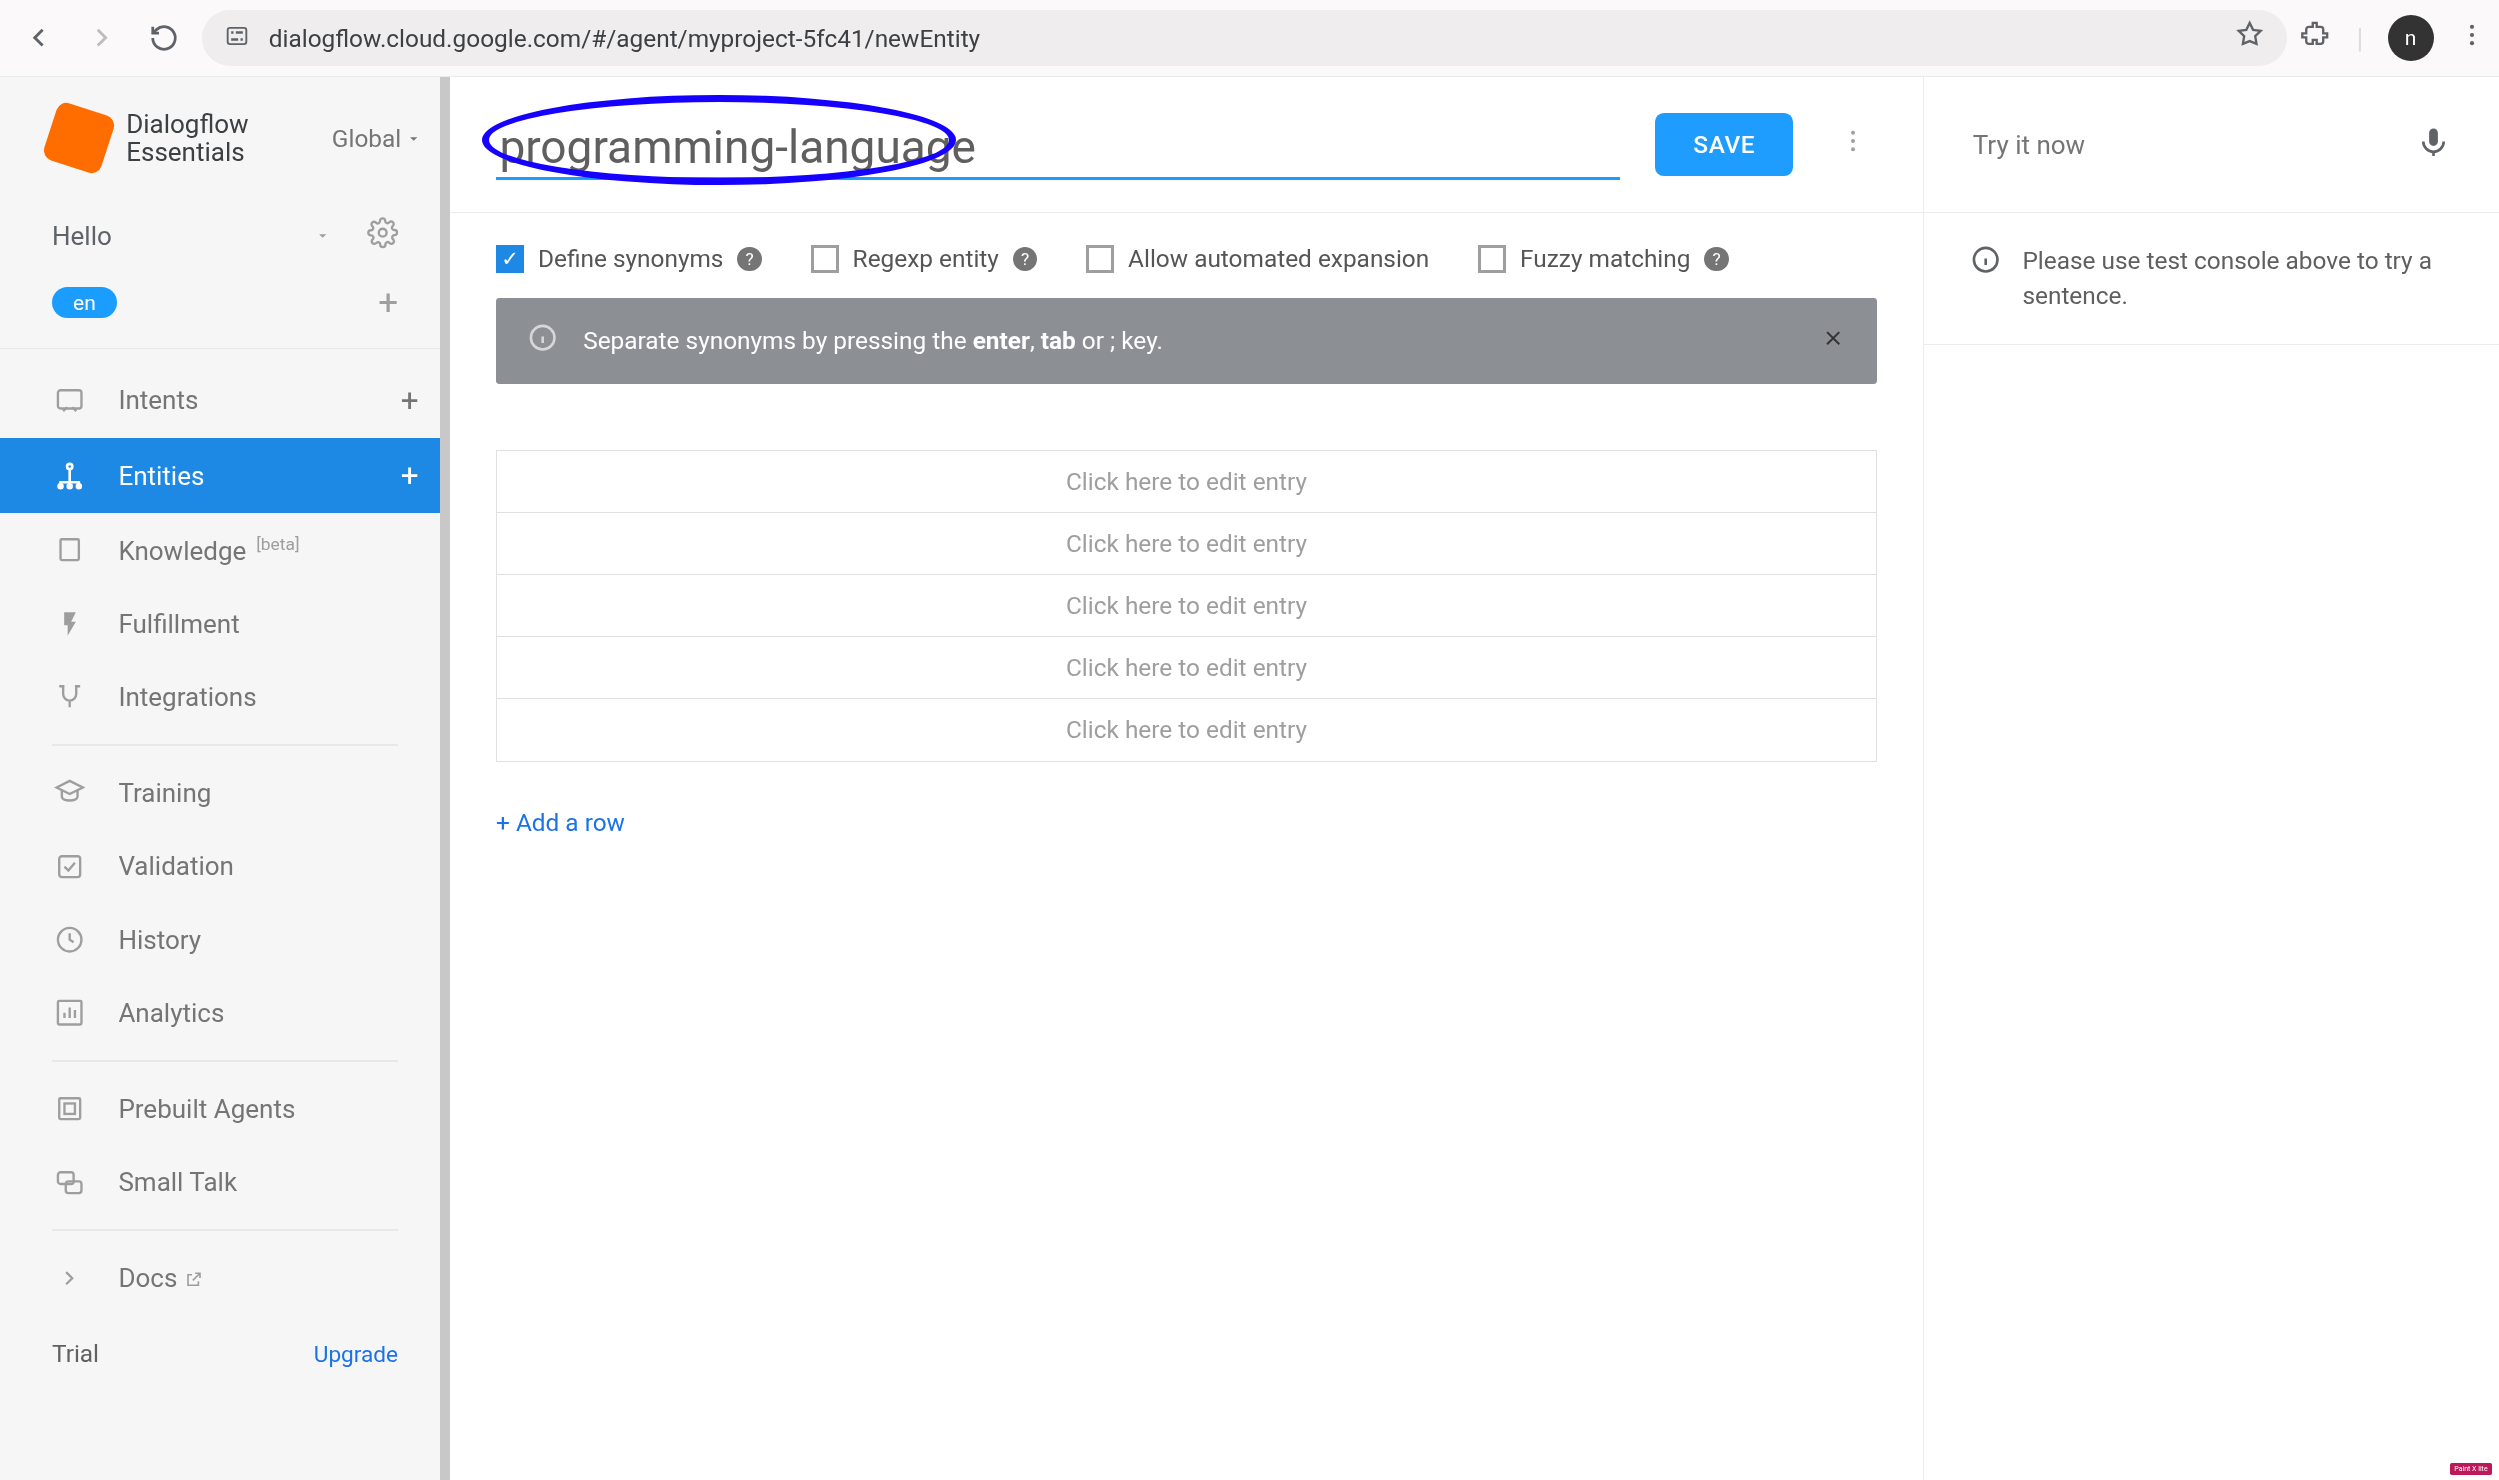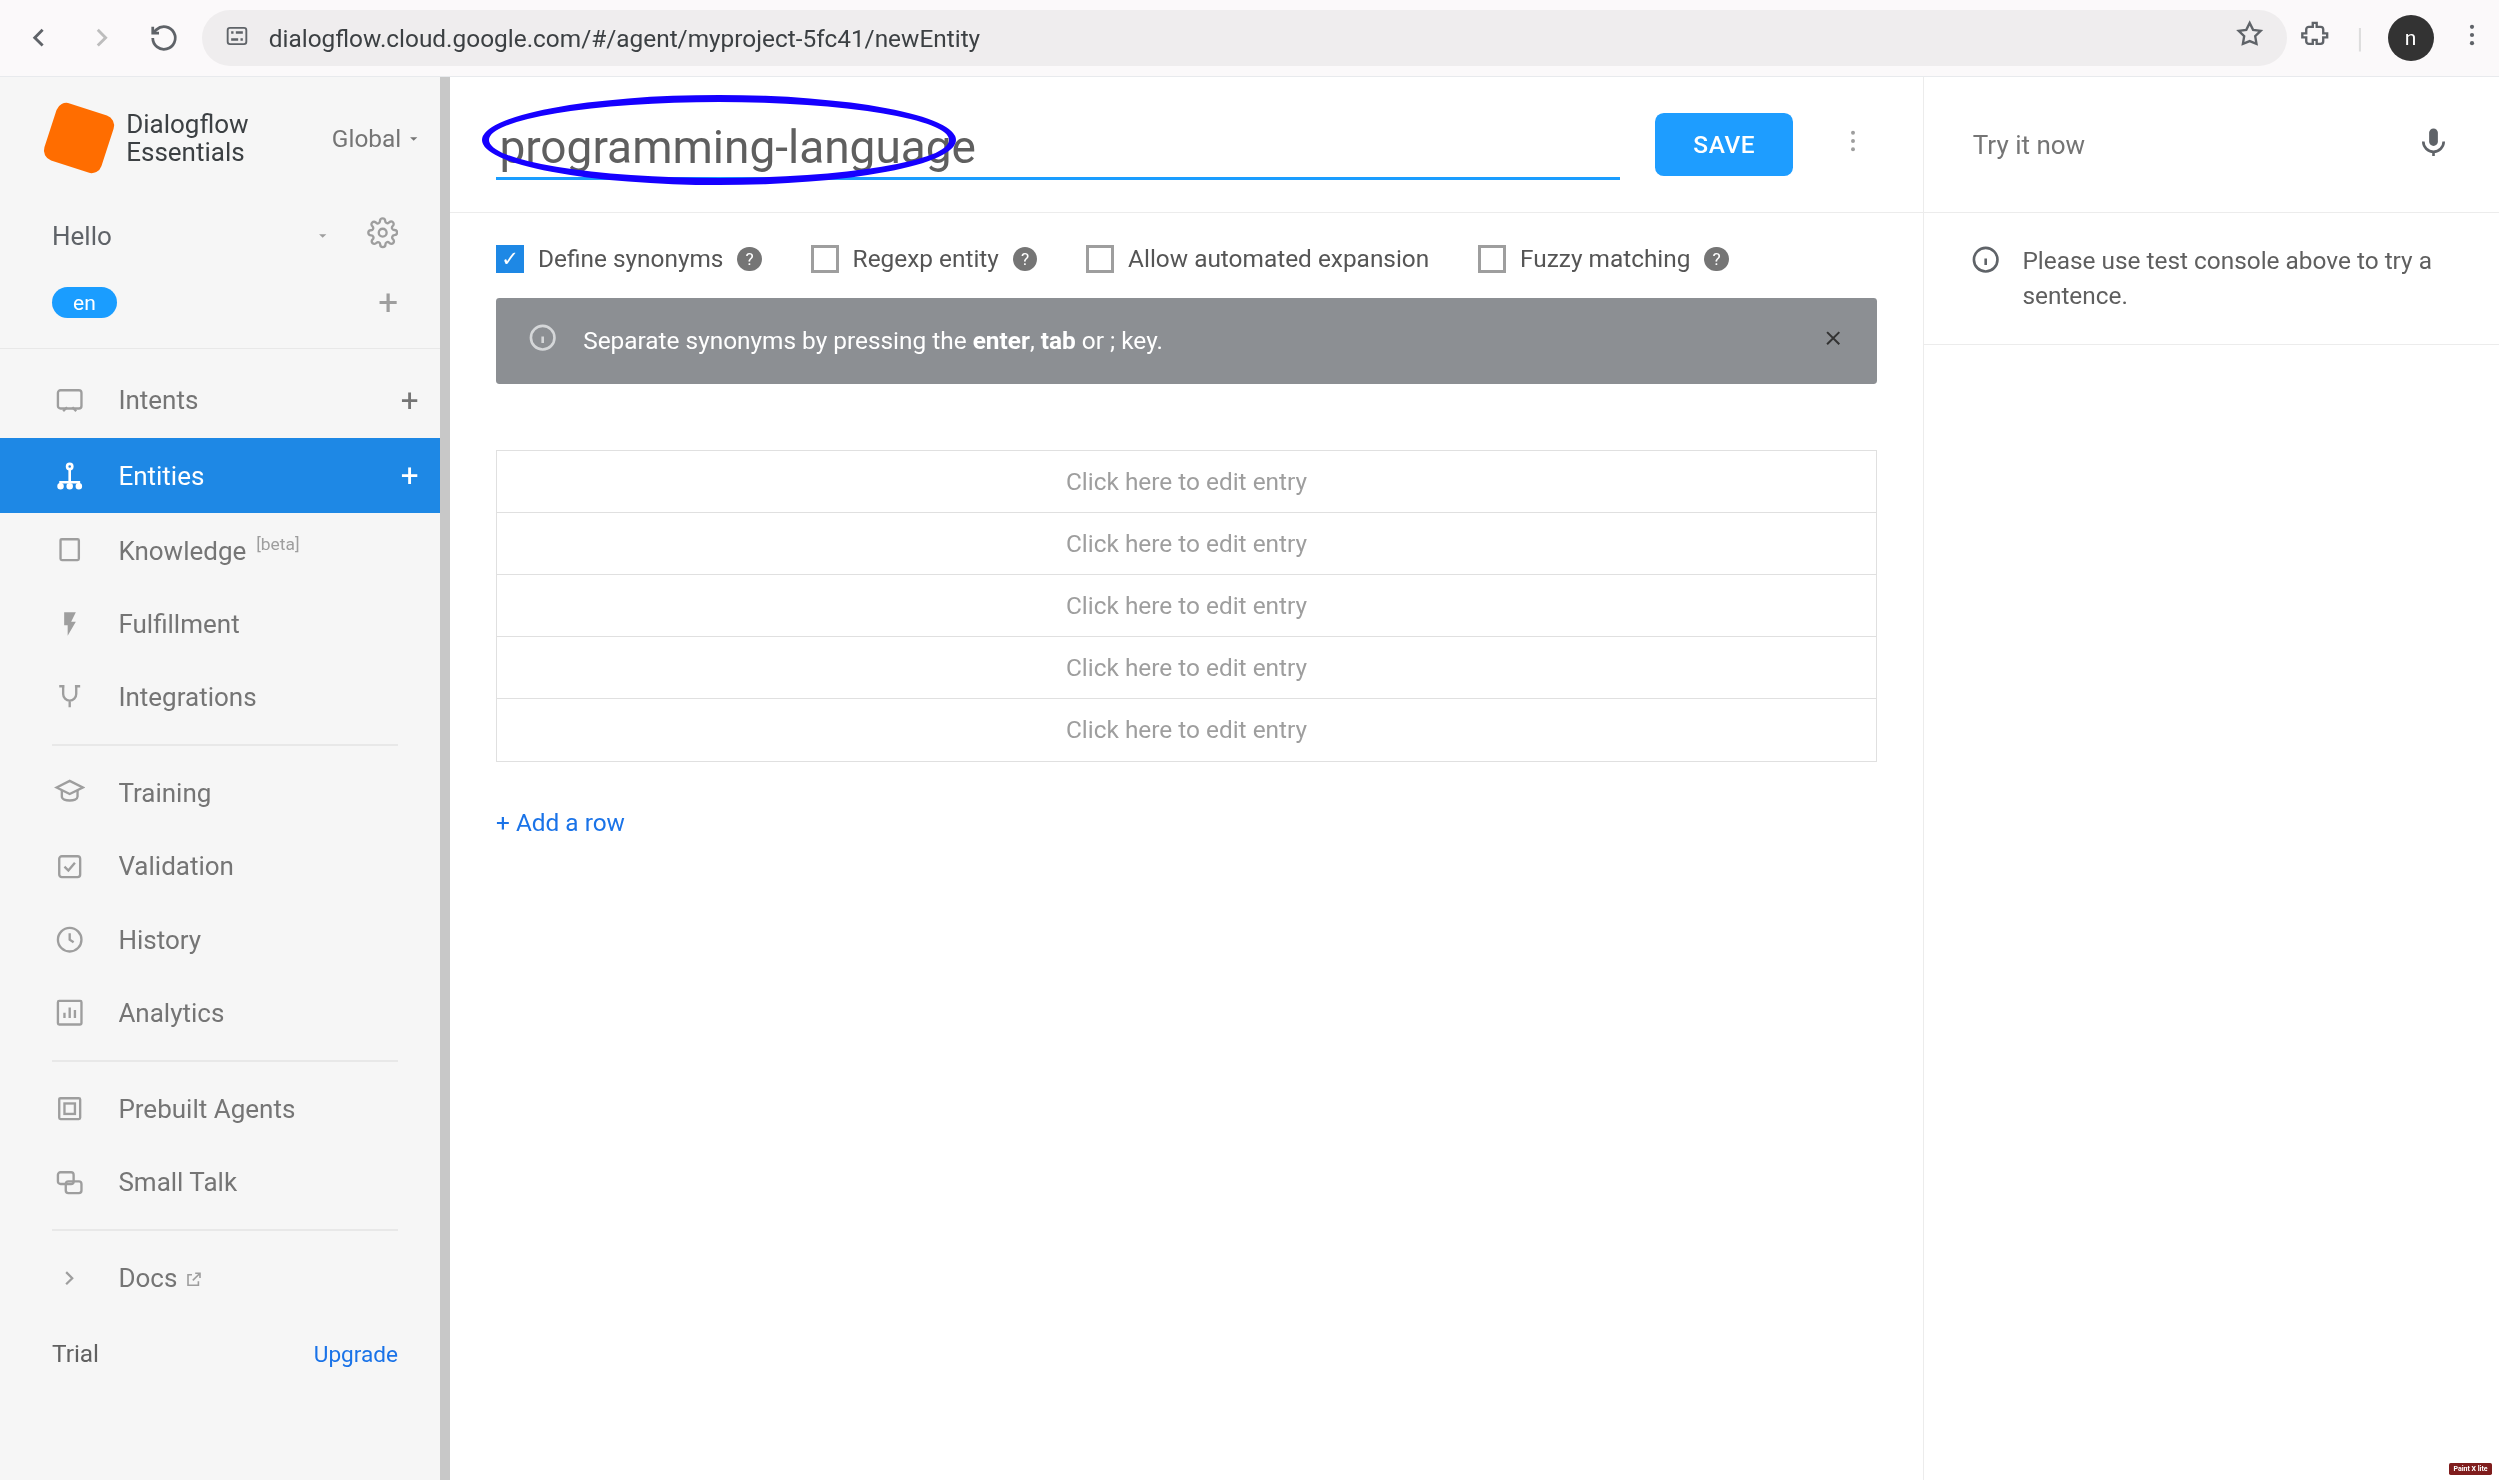--- a/index.html
+++ b/index.html
@@ -62,21 +62,21 @@
 .entry-row:last-child { border-bottom:none; }
 .add-row { color:#1a73e8; font-size:12.2px; margin:23px 23px; cursor:pointer; }
 
 
 .rightp { width:288px; display:flex; flex-direction:column; }
 .try-head { height:68px; display:flex; align-items:center; justify-content:space-between; padding:0 24.4px; border-bottom:0.9px solid #ececec; }
 .try-head .lbl { color:#757575; font-size:13px; }
 .info-box { padding:15.7px 23px; color:#5f5f5f; font-size:12.2px; display:flex; gap:10.5px; border-bottom:0.9px solid #ececec; line-height:1.4; }
 .info-box .info-ic { flex-shrink:0; }
 
-.paint-badge { position:fixed; bottom:5.2px; right:7px; background:#7f1d1d; color:#fff; font-size:7px; font-weight:bold; padding:1.7px 4.4px; border-radius:1.7px; }
+.paint-badge { position:fixed; bottom:5.2px; right:7px; background:#be185d; color:#fff; font-size:7px; font-weight:normal; padding:1.7px 4.4px; border-radius:1.7px; }
 </style>
 </head>
 <body>
 
 <div class="wrapper">
 
   <div class="browser-bar">
     <div class="nav-btn">
       <svg width="15.7" height="15.7" viewBox="0 0 24 24" fill="none" stroke="currentColor" stroke-width="2.2">
           <path d="M15 18l-6-6 6-6"></path>

